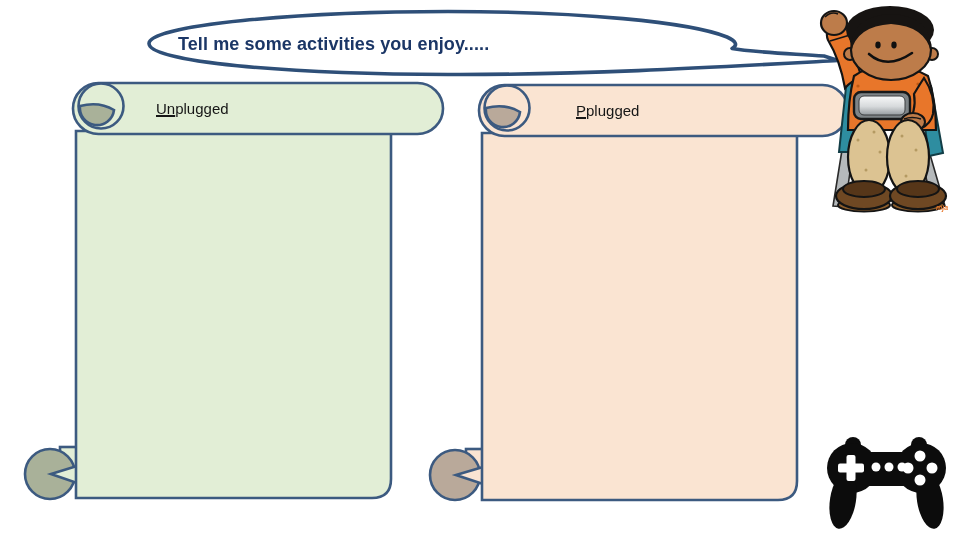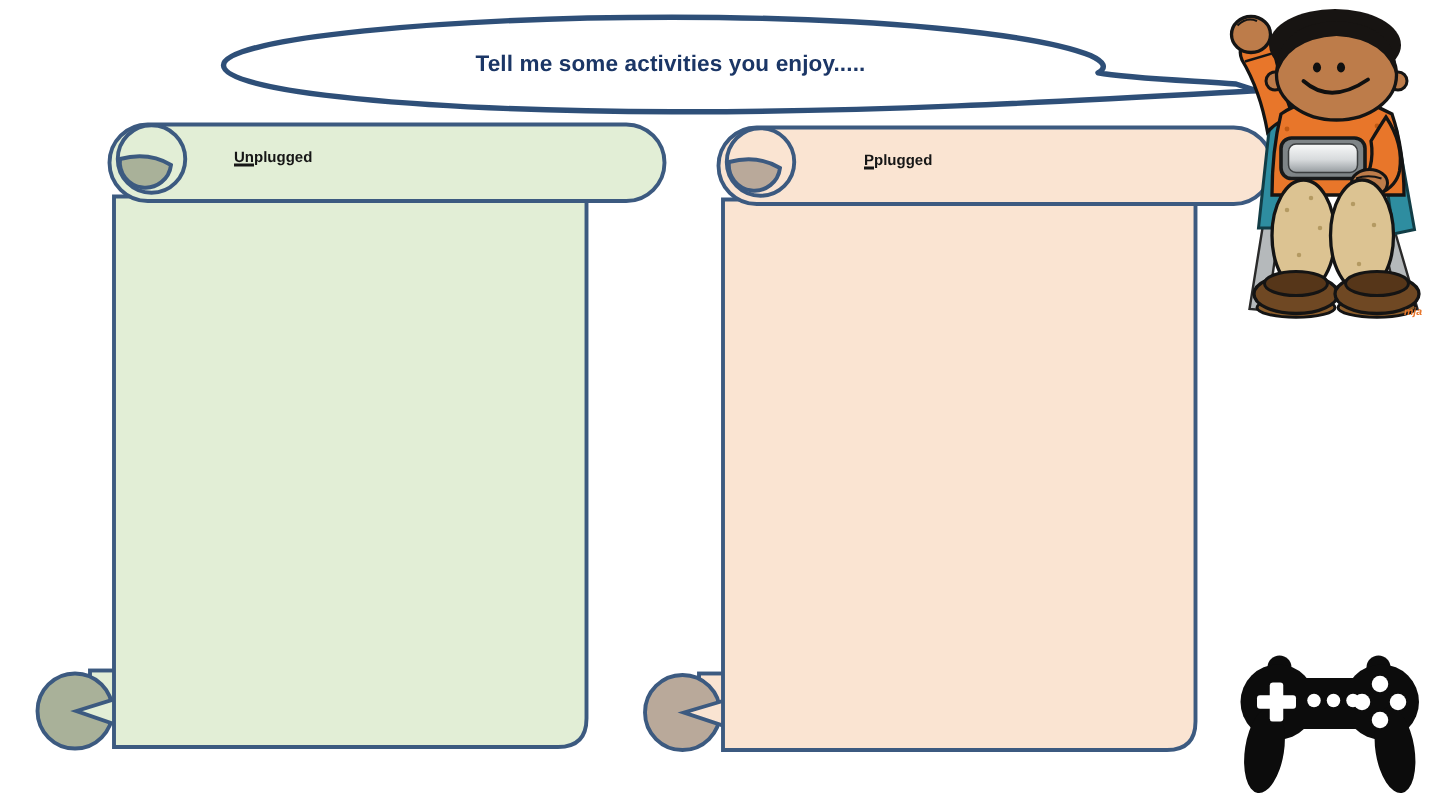--- a/index.html
+++ b/index.html
@@ -13,26 +13,26 @@
     --controller:#0c0c0c;
     --label-text:#161616;
   }
   html,body{margin:0;padding:0;}
   body{
     width:960px;height:540px;background:#ffffff;position:relative;
     overflow:hidden;font-family:"Liberation Sans", sans-serif;
   }
   .abs{position:absolute;}
   .bubble-text{
-    left:167px;top:34px;width:560px;text-align:center;
-    font-size:15px;font-weight:bold;color:var(--title-text);
+    left:178px;top:34px;width:560px;
+    font-size:18px;font-weight:bold;color:var(--title-text);
     letter-spacing:0.1px;
   }
   .scroll-label{
-    font-size:10px;font-weight:bold;color:var(--label-text);
+    font-size:15px;font-weight:normal;color:var(--label-text);
   }
   .lbl-un{left:156px;top:100px;}
   .lbl-pl{left:576px;top:102px;}
   .scroll-label .head{text-decoration:underline;text-decoration-thickness:2px;}
   
   .sc-stroke{stroke:var(--scroll-border);stroke-width:2.6;}
   .fill-un{fill:var(--unplugged-fill);}
   .fill-un-curl{fill:var(--unplugged-curl);}
   .fill-pl{fill:var(--plugged-fill);}
   .fill-pl-curl{fill:var(--plugged-curl);}

